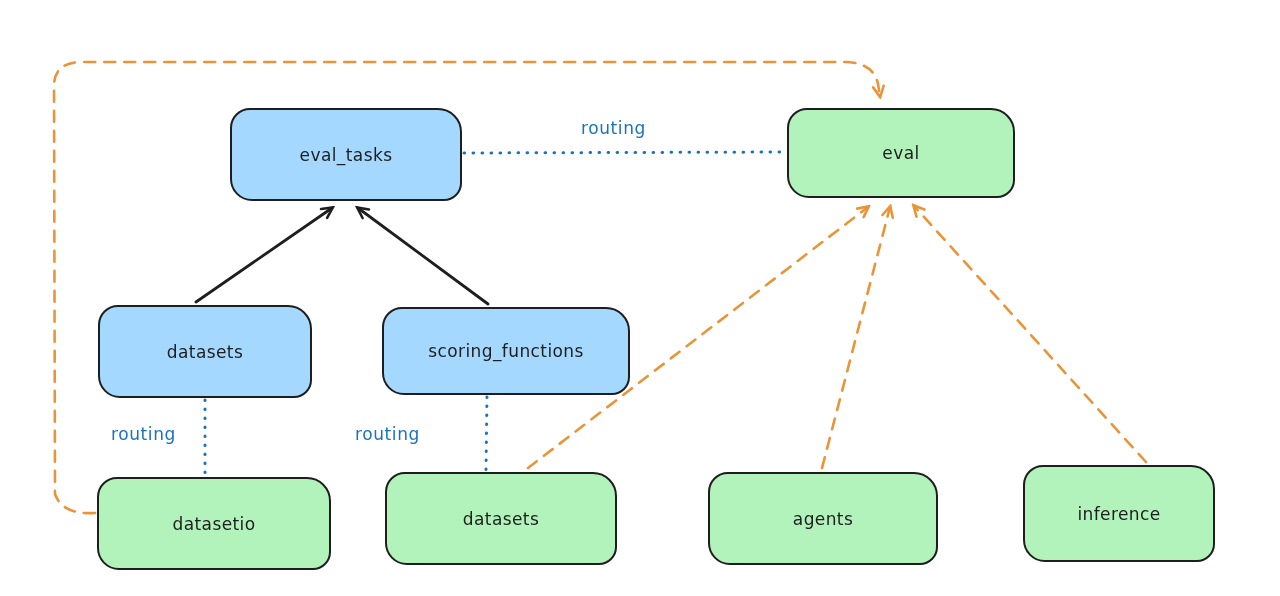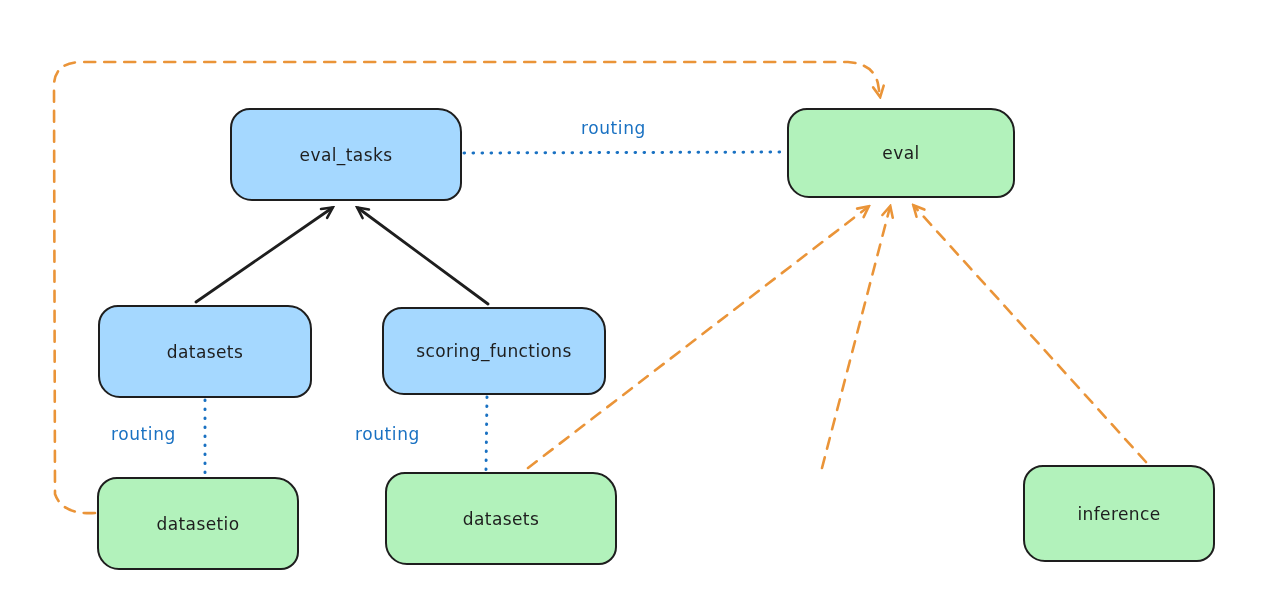--- a/index.html
+++ b/index.html
@@ -60,32 +60,35 @@
   </div>
 
   <div class="node green" style="left:787px;top:108px;width:228px;height:90px">
     <span>eval</span>
   </div>
 
   <div class="node blue" style="left:98px;top:305px;width:214px;height:93px">
     <span>datasets</span>
   </div>
 
-  <div class="node blue" style="left:382px;top:307px;width:224px;height:88px">
+  <div class="node blue" style="left:382px;top:307px;width:248px;height:88px">
     <span>scoring_functions</span>
   </div>
 
-  <div class="node green" style="left:97px;top:477px;width:202px;height:93px">
+  <div class="node green" style="left:97px;top:477px;width:234px;height:93px">
     <span>datasetio</span>
   </div>
 
   <div class="node green" style="left:385px;top:472px;width:232px;height:93px">
     <span>datasets</span>
   </div>
 
+  <div class="node green" style="left:708px;top:472px;width:230px;height:93px">
+    <span>agents</span>
+  </div>
 
   <div class="node green" style="left:1023px;top:465px;width:192px;height:97px">
     <span>inference</span>
   </div>
 
   <span class="edge-label" style="left:581px;top:118px">routing</span>
   <span class="edge-label" style="left:111px;top:424px">routing</span>
   <span class="edge-label" style="left:355px;top:424px">routing</span>
 
 </div>

